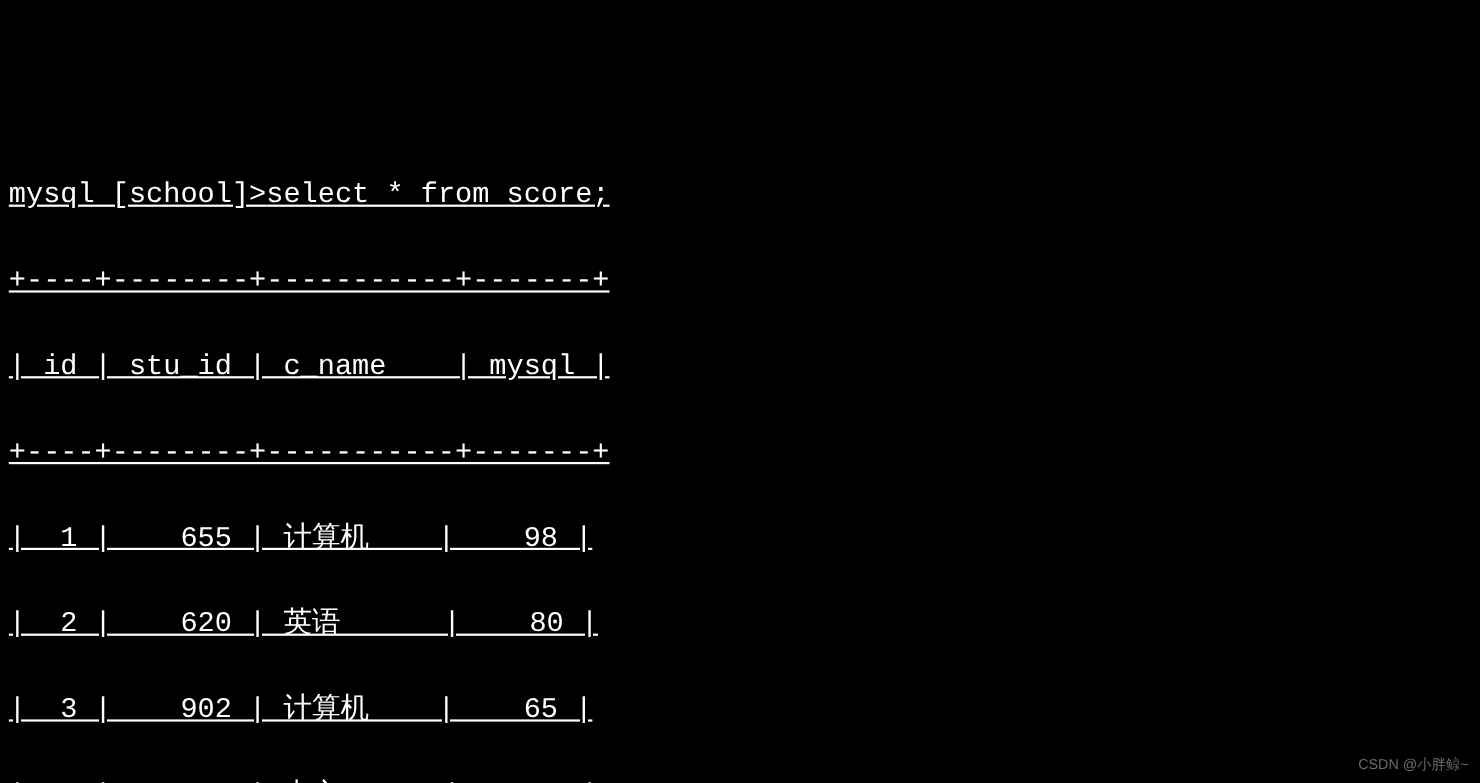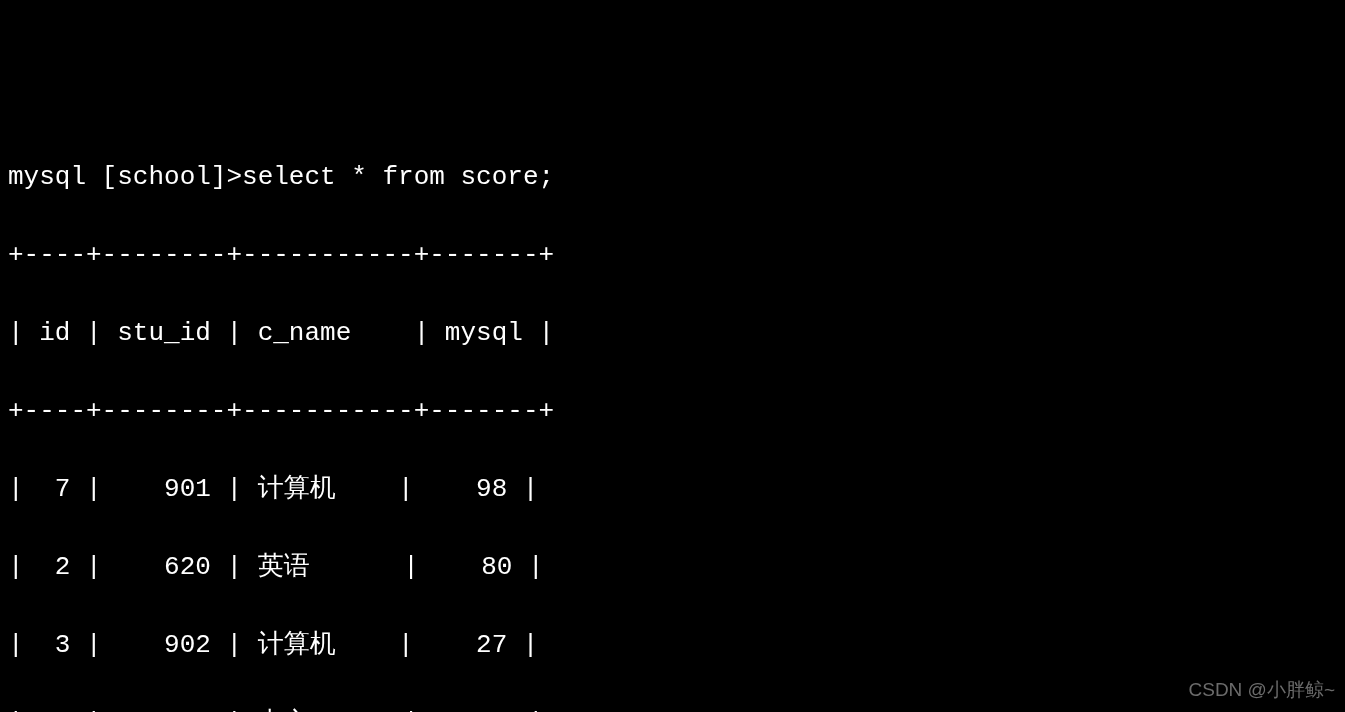--- a/index.html
+++ b/index.html
@@ -14,43 +14,44 @@
       font-size: 26px;
       line-height: 1.5;
       padding: 2px 8px;
       width: 1345px;
       height: 712px;
       white-space: pre;
       overflow: hidden;
     }
     .terminal-line {
       display: block;
+      text-decoration: underline;
     }
     .watermark {
       position: absolute;
       bottom: 8px;
       right: 10px;
-      font-size: 19px;
+      font-size: 13px;
       color: #6b6b6b;
       font-family: Arial, sans-serif;
       white-space: normal;
     }
   </style>
 </head>
 <body>
 
 
 
 <span class="terminal-line"><span>mysql [school]&gt;</span><span>select * from score;</span></span>
 <span class="terminal-line">+----+--------+-----------+-------+</span>
 <span class="terminal-line">| id | stu_id | c_name    | mysql |</span>
 <span class="terminal-line">+----+--------+-----------+-------+</span>
-<span class="terminal-line">|  7 |    901 | 计算机    |    98 |</span>
+<span class="terminal-line">|  1 |    655 | 计算机    |    98 |</span>
 <span class="terminal-line">|  2 |    620 | 英语      |    80 |</span>
-<span class="terminal-line">|  3 |    902 | 计算机    |    27 |</span>
+<span class="terminal-line">|  3 |    902 | 计算机    |    65 |</span>
 <span class="terminal-line">|  4 |    902 | 中文      |    88 |</span>
 
 
 
 
 
 
 
 
 <span class="terminal-line"></span>

